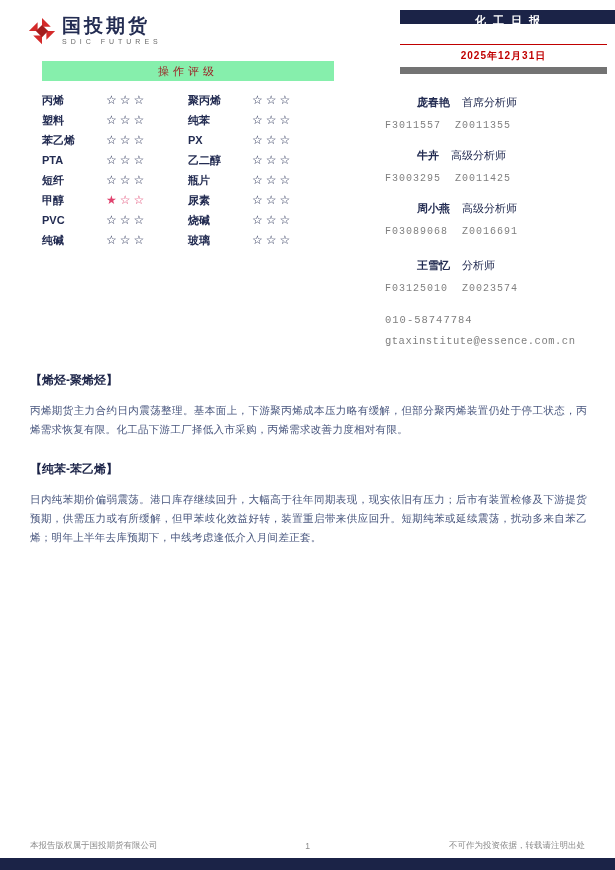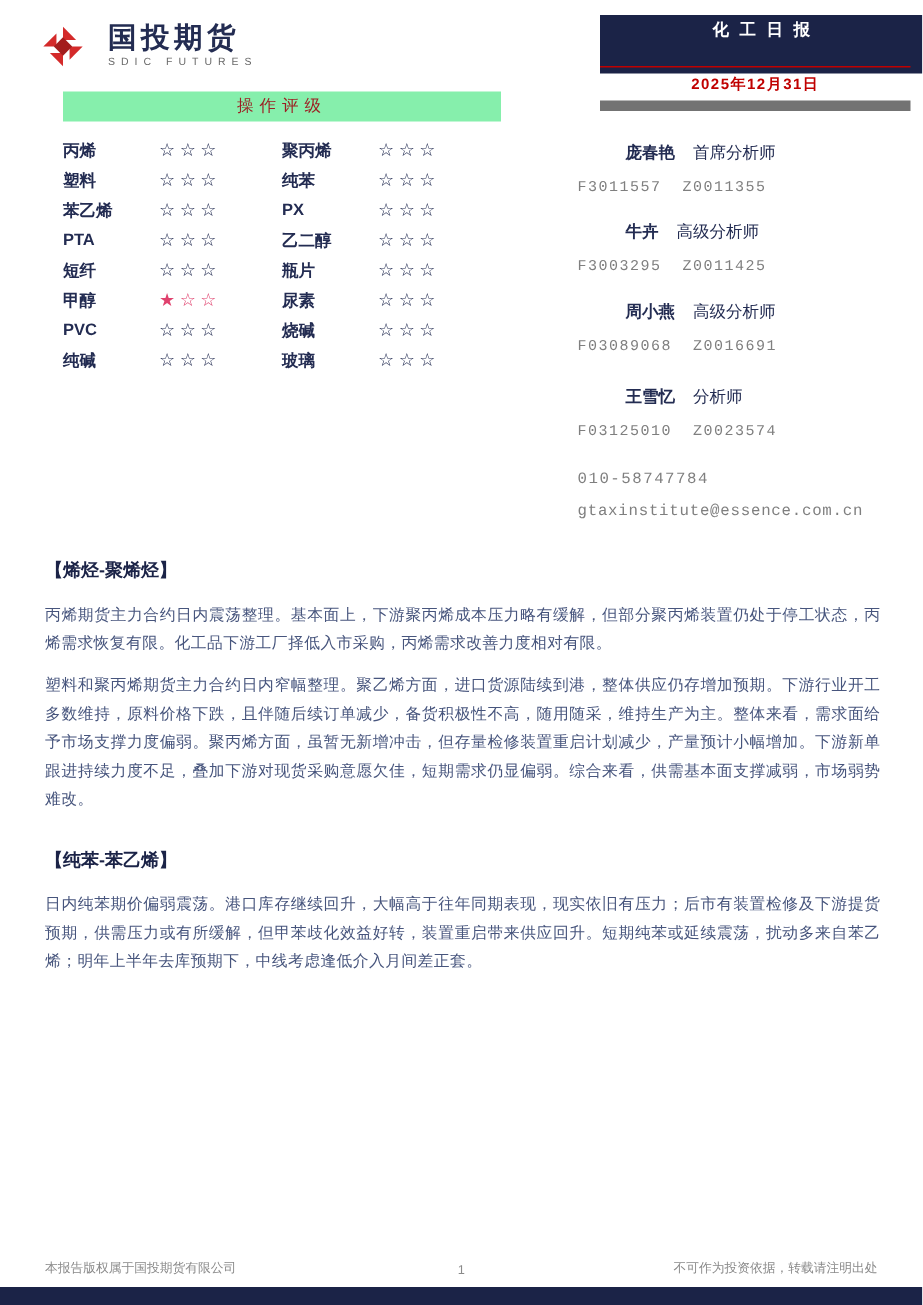--- a/index.html
+++ b/index.html
@@ -1,27 +1,27 @@
 <!DOCTYPE html>
 <html><head>
 <meta charset="utf-8">
 <style>
   * { margin:0; padding:0; box-sizing:border-box; }
   html,body { background:#ffffff; }
   body { width:615px; height:870px; font-family:"Liberation Sans", sans-serif; position:relative; }
   .page { position:relative; width:615px; height:870px; background:#fff; overflow:hidden; }
 
   
-  .brand { position:absolute; left:28px; top:16px; display:flex; align-items:center; gap:16px; }
+  .brand { position:absolute; left:28px; top:16px; display:flex; align-items:center; gap:6px; }
   .brand-icon { display:block; }
   .brand-name { font-size:19px; font-weight:bold; color:#232c52; letter-spacing:3px; line-height:20px; }
   .brand-sub { font-size:7px; color:#6a6a6a; letter-spacing:4px; margin-top:2px; }
 
   
-  .report-type-bar { position:absolute; left:400px; top:10px; width:215px; height:39px;
+  .report-type-bar { position:absolute; left:400px; top:10px; width:215px; height:14px;
     background:#1b2347; color:#ffffff; font-size:11px; font-weight:bold;
     text-align:center; line-height:21px; letter-spacing:7px; padding-left:7px; }
   .report-date { position:absolute; left:400px; top:44px; width:207px;
     border-top:1px solid #c00000; border-bottom:7px solid #737373;
     color:#c00000; font-weight:bold; font-size:10px; text-align:center;
     padding:4px 0; letter-spacing:1px; }
 
   
   .ratings { position:absolute; left:42px; top:61px; width:292px; }
   .ratings-title { background:#86efac; color:#9c1f23; font-weight:normal; font-size:11px;
@@ -159,21 +159,20 @@
         </div>
       </div>
     <div class="contact-phone">010-58747784</div>
     <div class="contact-email">gtaxinstitute@essence.com.cn</div>
   </aside>
 
   <main class="content" id="sections">
       <section class="report-section">
         <h2 class="sec-title">【烯烃-聚烯烃】</h2>
         <p class="sec-para">丙烯期货主力合约日内震荡整理。基本面上，下游聚丙烯成本压力略有缓解，但部分聚丙烯装置仍处于停工状态，丙烯需求恢复有限。化工品下游工厂择低入市采购，丙烯需求改善力度相对有限。</p>
-        <p class="sec-para">塑料和聚丙烯期货主力合约日内窄幅整理。聚乙烯方面，进口货源陆续到港，整体供应仍存增加预期。下游行业开工多数维持，原料价格下跌，且伴随后续订单减少，备货积极性不高，随用随采，维持生产为主。整体来看，需求面给予市场支撑力度偏弱。聚丙烯方面，虽暂无新增冲击，但存量检修装置重启计划减少，产量预计小幅增加。下游新单跟进持续力度不足，叠加下游对现货采购意愿欠佳，短期需求仍显偏弱。综合来看，供需基本面支撑减弱，市场弱势难改。</p>
       </section>
       <section class="report-section">
         <h2 class="sec-title">【纯苯-苯乙烯】</h2>
         <p class="sec-para">日内纯苯期价偏弱震荡。港口库存继续回升，大幅高于往年同期表现，现实依旧有压力；后市有装置检修及下游提货预期，供需压力或有所缓解，但甲苯歧化效益好转，装置重启带来供应回升。短期纯苯或延续震荡，扰动多来自苯乙烯；明年上半年去库预期下，中线考虑逢低介入月间差正套。</p>
       </section>
     </main>
 
   <footer class="footer">
     <span class="f-left">本报告版权属于国投期货有限公司</span>
     <span class="f-page">1</span>

